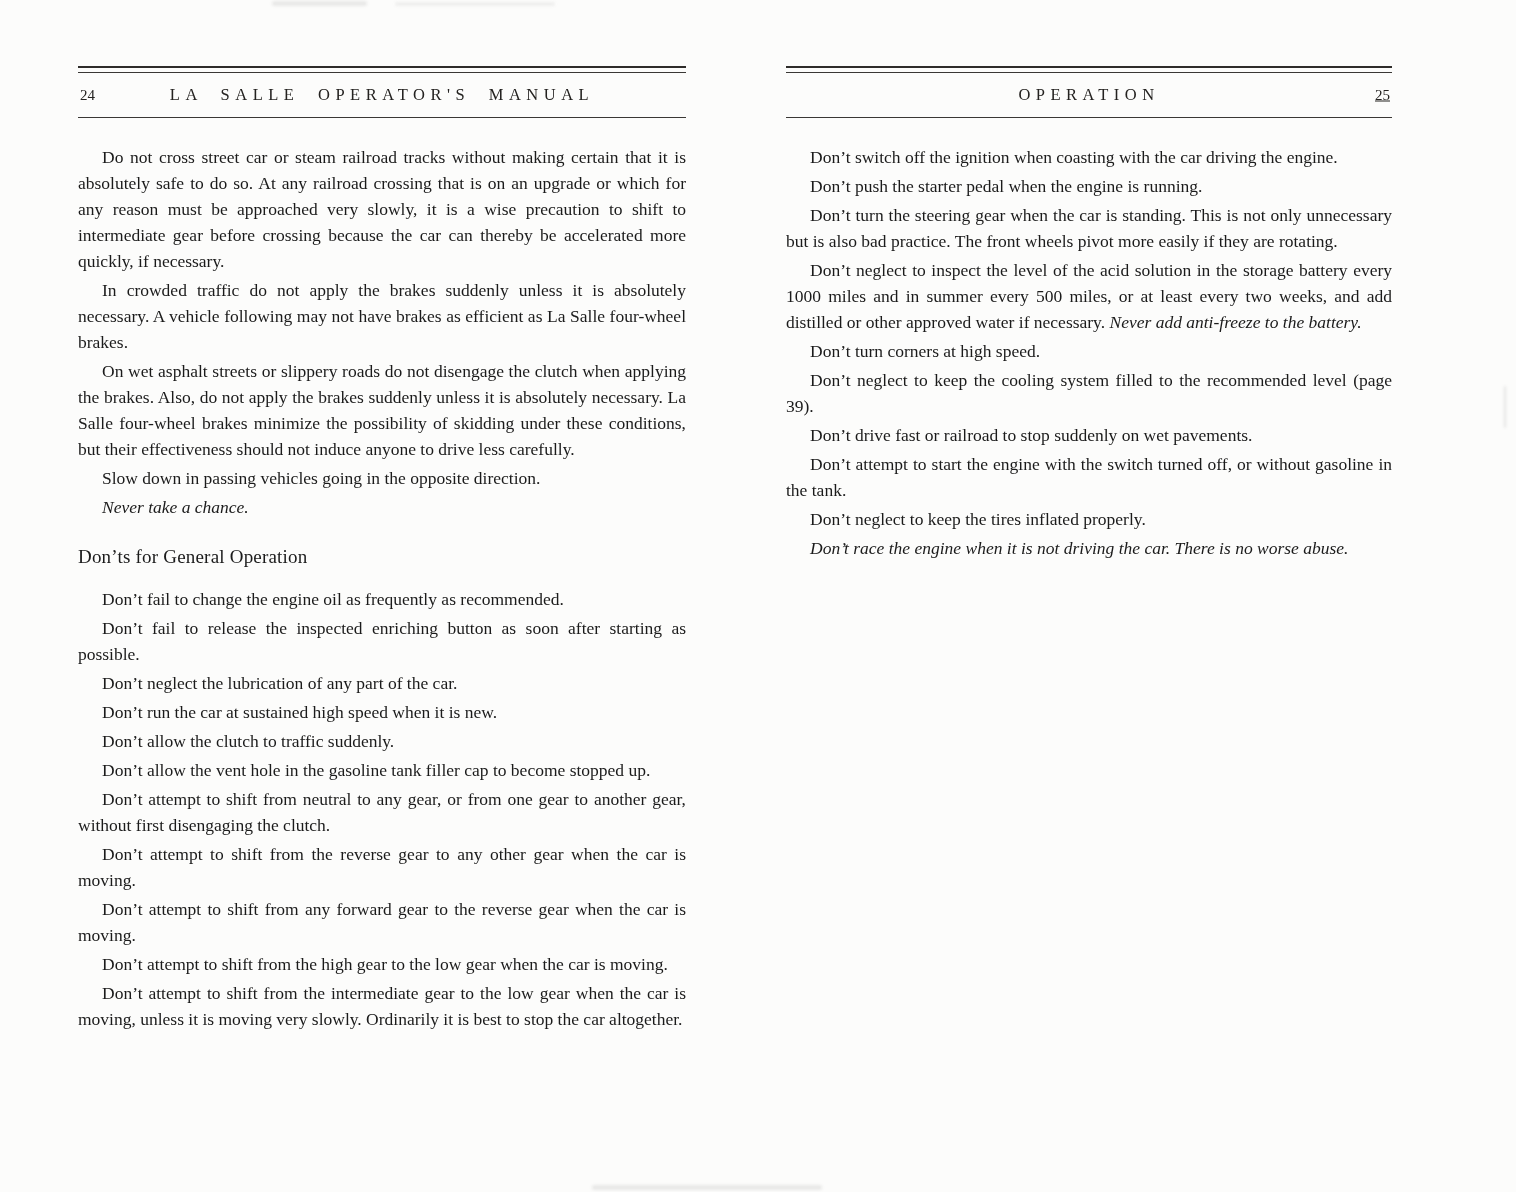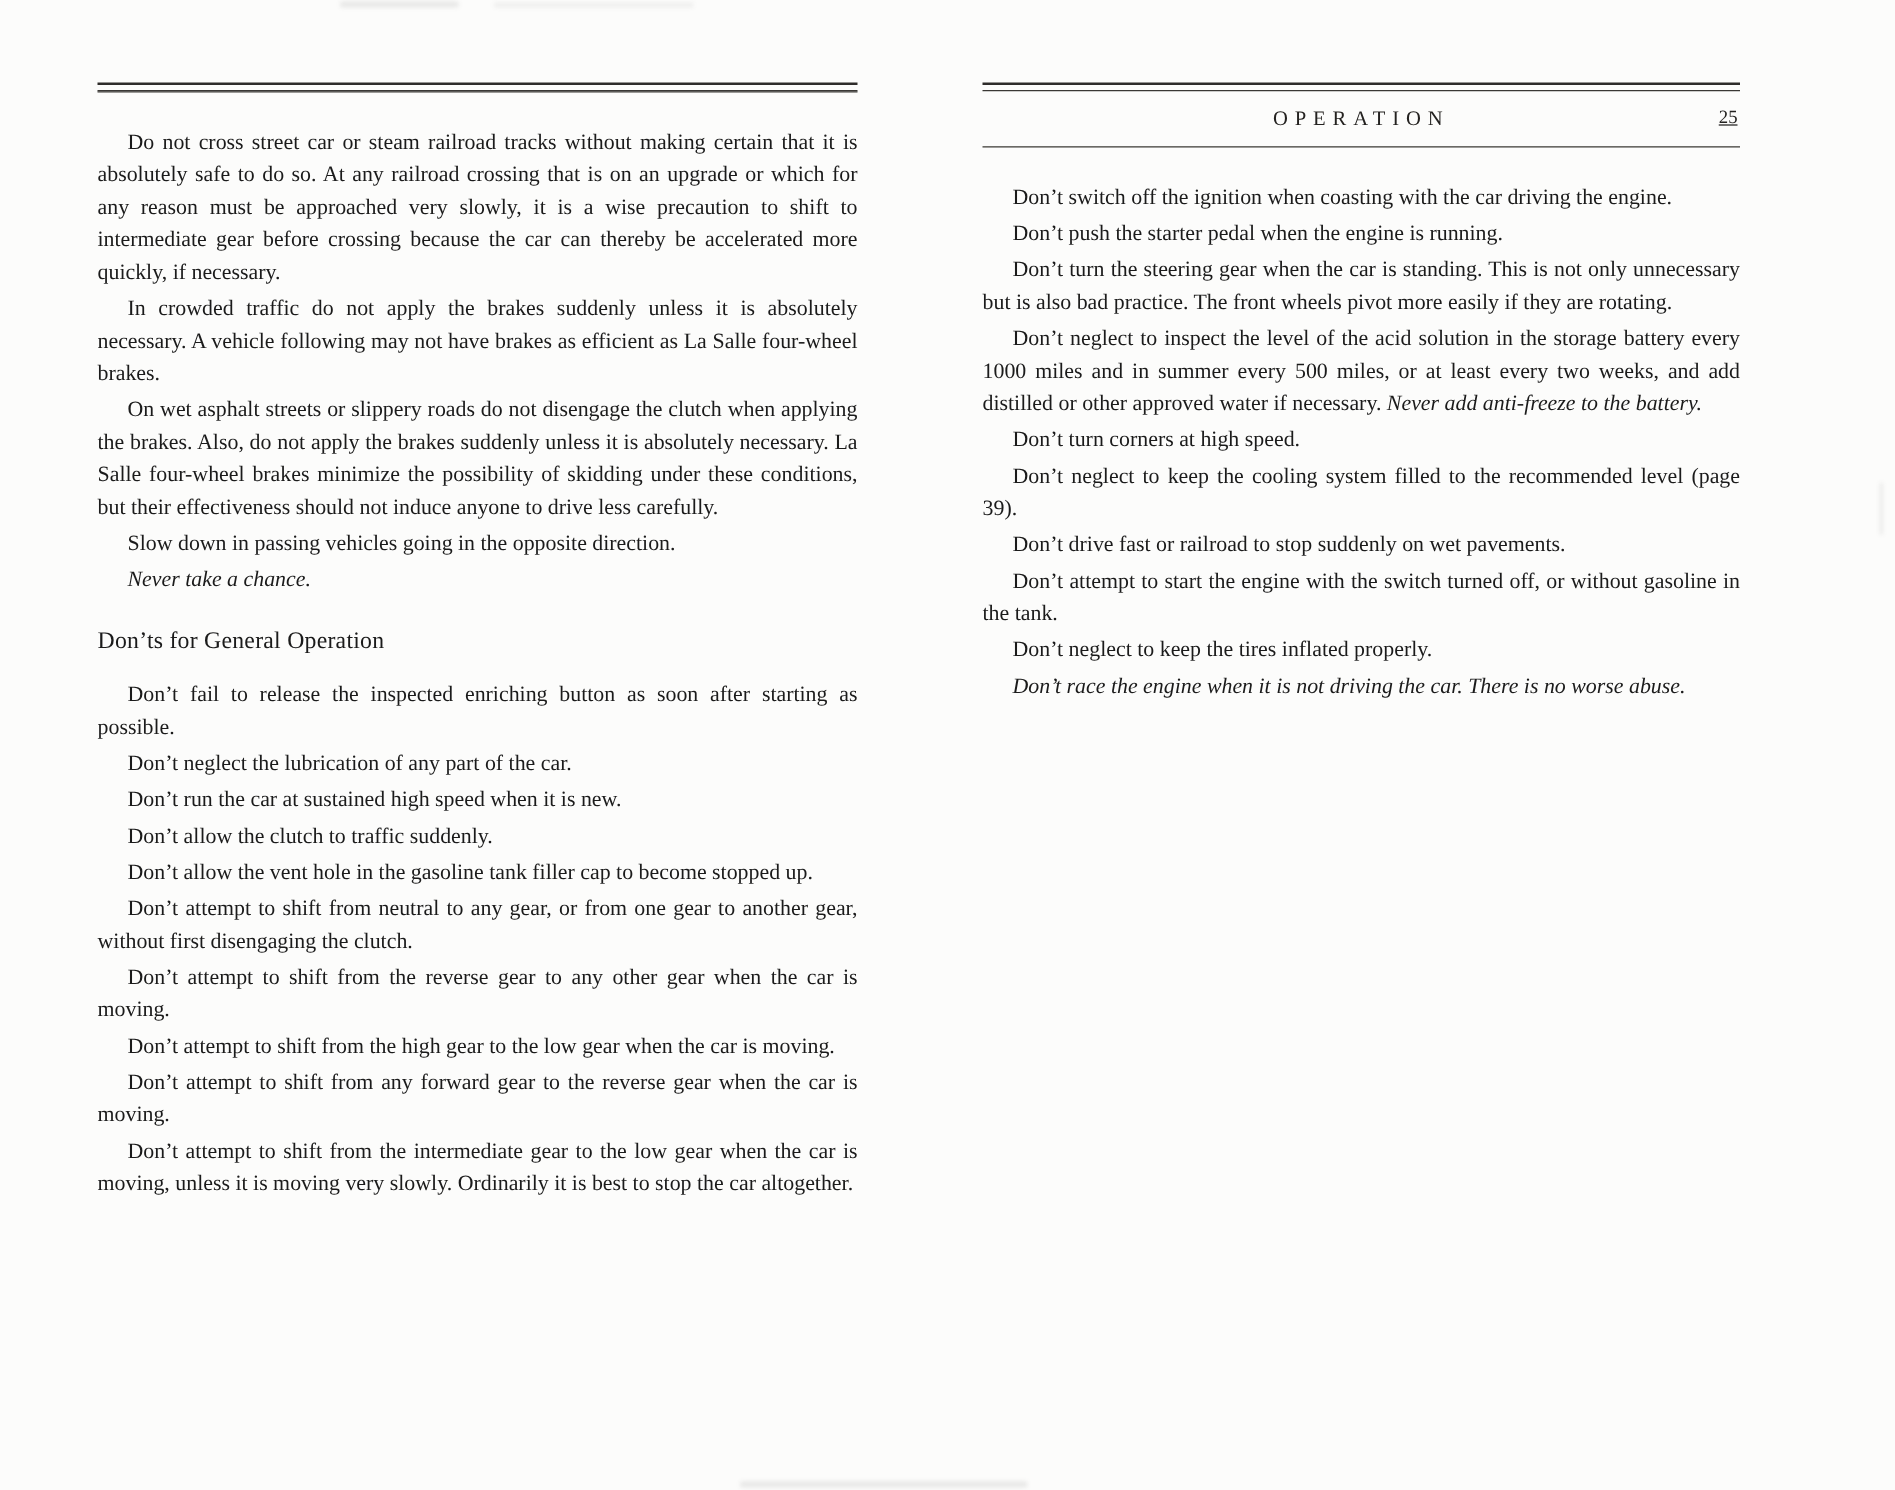--- a/index.html
+++ b/index.html
@@ -92,37 +92,42 @@
 </head>
 <body>
 
 <div class="artifact artifact-top"></div>
 <div class="artifact artifact-top2"></div>
 <div class="artifact artifact-bottom"></div>
 <div class="artifact artifact-edge"></div>
 
 <div class="page page-left">
   <div class="rule-double"></div>
+  <div class="page-header-row">
+    <span class="page-num left-pos">24</span>
+    <span class="header-title">LA SALLE OPERATOR'S MANUAL</span>
+  </div>
   <div class="rule-single"></div>
   <div class="page-body">
       <p class="para indent">Do not cross street car or steam railroad tracks without making certain that it is absolutely safe to do so.  At any railroad crossing that is on an upgrade or which for any reason must be approached very slowly, it is a wise precaution to shift to intermediate gear before crossing because the car can thereby be accelerated more quickly, if necessary.</p>
       <p class="para indent">In crowded traffic do not apply the brakes suddenly unless it is absolutely necessary.  A vehicle following may not have brakes as efficient as La Salle four-wheel brakes.</p>
       <p class="para indent">On wet asphalt streets or slippery roads do not disengage the clutch when applying the brakes.  Also, do not apply the brakes suddenly unless it is absolutely necessary.  La Salle four-wheel brakes minimize the possibility of skidding under these conditions, but their effectiveness should not induce anyone to drive less carefully.</p>
       <p class="para indent">Slow down in passing vehicles going in the opposite direction.</p>
       <p class="para indent italic">Never take a chance.</p>
       <p class="para heading">Don’ts for General Operation</p>
+      <p class="para indent">Don’t fail to change the engine oil as frequently as recommended.</p>
       <p class="para indent">Don’t fail to release the inspected enriching button as soon after starting as possible.</p>
       <p class="para indent">Don’t neglect the lubrication of any part of the car.</p>
       <p class="para indent">Don’t run the car at sustained high speed when it is new.</p>
       <p class="para indent">Don’t allow the clutch to traffic suddenly.</p>
       <p class="para indent">Don’t allow the vent hole in the gasoline tank filler cap to become stopped up.</p>
       <p class="para indent">Don’t attempt to shift from neutral to any gear, or from one gear to another gear, without first disengaging the clutch.</p>
       <p class="para indent">Don’t attempt to shift from the reverse gear to any other gear when the car is moving.</p>
+      <p class="para indent">Don’t attempt to shift from any forward gear to the reverse gear when the car is moving.</p>
       <p class="para indent">Don’t attempt to shift from the high gear to the low gear when the car is moving.</p>
-      <p class="para indent">Don’t attempt to shift from any forward gear to the reverse gear when the car is moving.</p>
       <p class="para indent">Don’t attempt to shift from the intermediate gear to the low gear when the car is moving, unless it is moving very slowly.  Ordinarily it is best to stop the car altogether.</p>
     </div>
 </div>
 
 <div class="page page-right">
   <div class="rule-double"></div>
   <div class="page-header-row">
     <span class="header-title">OPERATION</span>
     <span class="page-num right-pos">25</span>
   </div>

